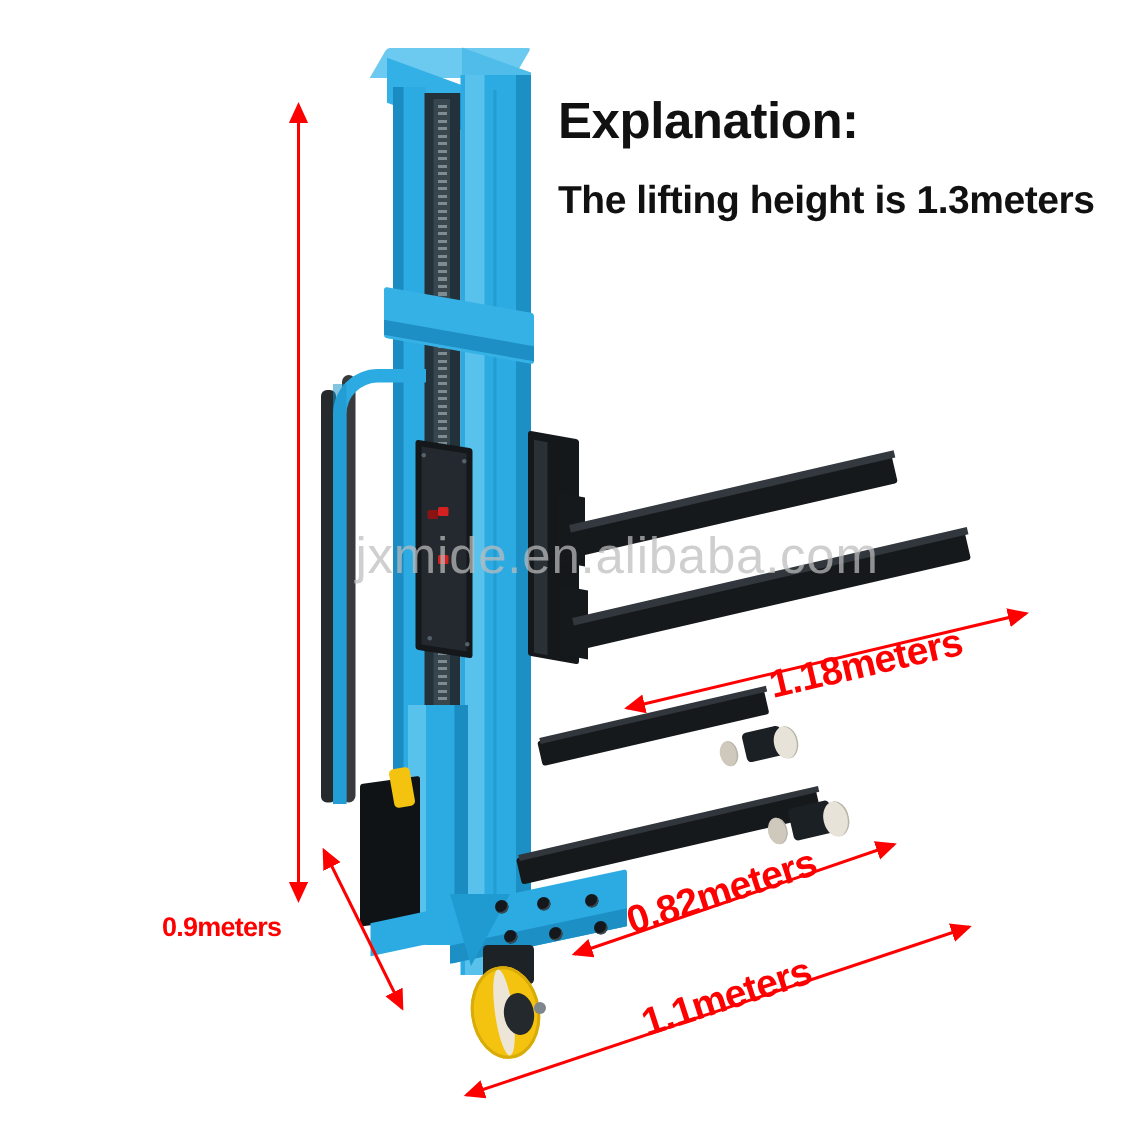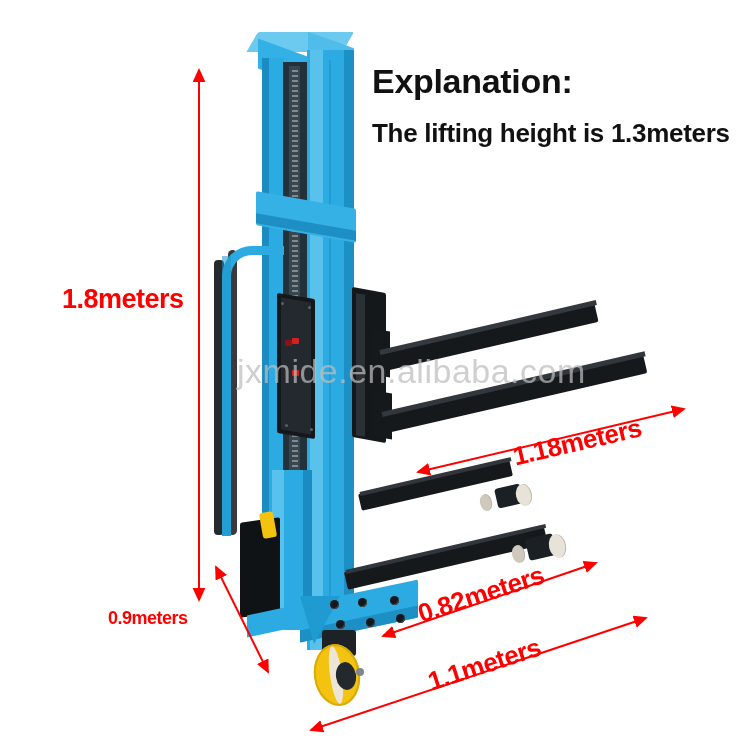--- a/index.html
+++ b/index.html
@@ -239,21 +239,20 @@
 
     <line x1="383" y1="636" x2="596" y2="563" stroke="#FF0000" stroke-width="2" marker-start="url(#ah2)" marker-end="url(#ah)"></line>
 
     <line x1="311" y1="730" x2="646" y2="618" stroke="#FF0000" stroke-width="2" marker-start="url(#ah2)" marker-end="url(#ah)"></line>
   </svg>
 
   <div id="annot">
     <div class="expl" id="expl-title">Explanation:</div>
     <div class="expl" id="expl-sub">The lifting height is 1.3meters</div>
 
-    <div class="dimlabel" id="lbl-18">1.8meters</div>
     <div class="dimlabel" id="lbl-09">0.9meters</div>
     <div class="dimlabel" id="lbl-118">1.18meters</div>
     <div class="dimlabel" id="lbl-082">0.82meters</div>
     <div class="dimlabel" id="lbl-11">1.1meters</div>
 
     <div id="watermark">jxmide.en.alibaba.com</div>
   </div>
 
 </div>
 

